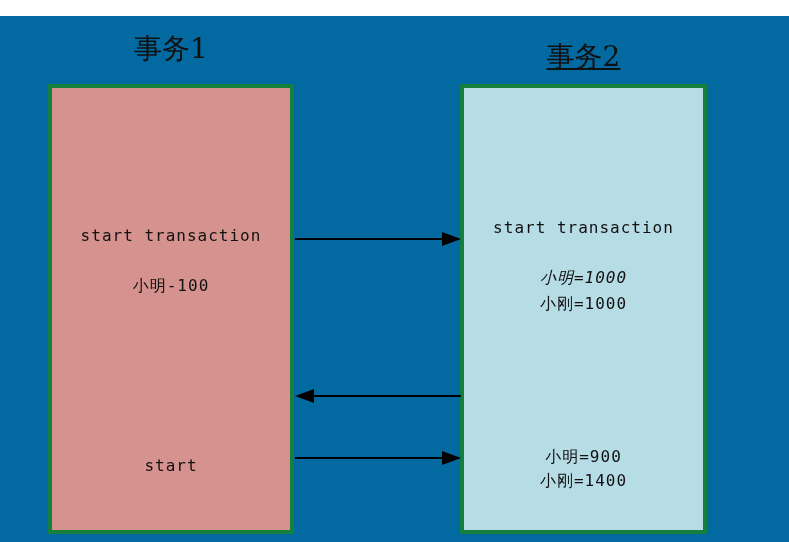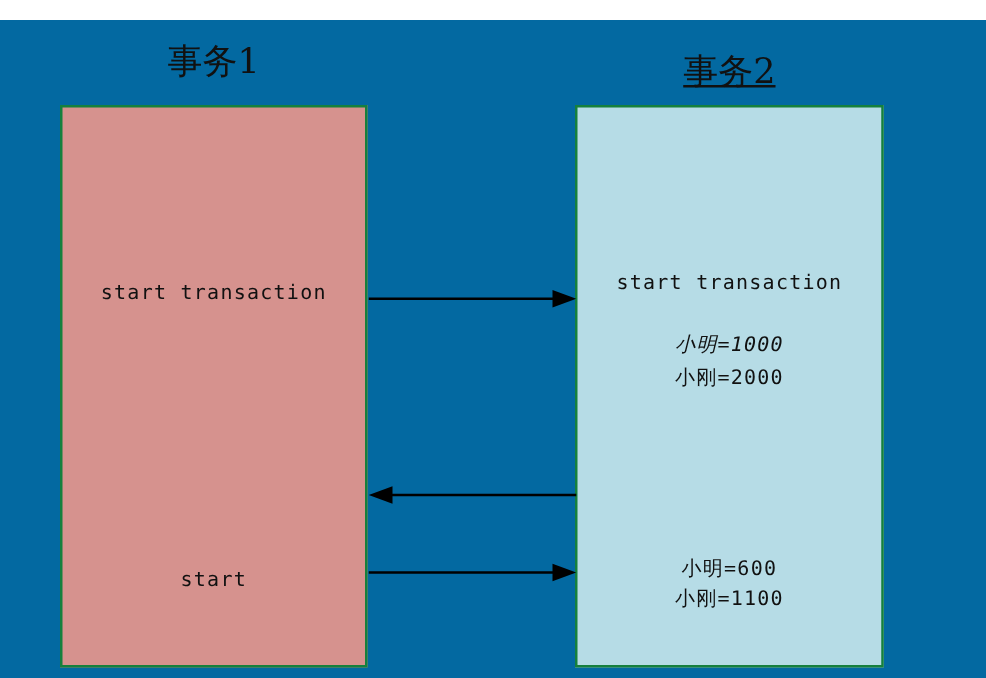--- a/index.html
+++ b/index.html
@@ -22,21 +22,21 @@
     font-family: "DejaVu Serif", "Liberation Serif", serif;
     font-size: 28px;
     color: #111111;
     white-space: nowrap;
   }
   .tx-box {
     position: absolute;
     top: 68px;
     width: 246px;
     height: 450px;
-    border: 2px solid #15803d;
+    border: 4px solid #15803d;
     box-sizing: border-box;
   }
   .tx1 { left: 48px; }
   .tx2 { left: 460px; width: 247px; }
   .tx-line {
     position: absolute;
     left: 0;
     width: 100%;
     text-align: center;
     font-size: 16px;
@@ -94,29 +94,30 @@
 <body>
 
 <div class="page">
 
   <div class="box-title title1">事务1</div>
 
   <div class="box-title title2">事务2</div>
 
   <div class="tx-box tx1" style="background-color: rgb(214, 146, 142);">
     <div class="tx-line t1-start">start transaction</div>
+    <div class="tx-line t1-op1">小明-100</div>
     <div class="tx-line t1-commit">start</div>
   </div>
 
   <div class="tx-box tx2" style="background-color: rgb(182, 220, 230);">
     <div class="tx-line t2-start">start transaction</div>
     <div class="tx-line t2-r1a">小明=1000</div>
-    <div class="tx-line t2-r1b">小刚=2000</div>
-    <div class="tx-line t2-r2a">小明=600</div>
-    <div class="tx-line t2-r2b">小刚=1100</div>
+    <div class="tx-line t2-r1b">小刚=1000</div>
+    <div class="tx-line t2-r2a">小明=900</div>
+    <div class="tx-line t2-r2b">小刚=1400</div>
   </div>
 
   <div class="arrow dir-right a1">
     <div class="shaft"></div>
     <div class="head"></div>
   </div>
 
   <div class="arrow dir-left a2">
     <div class="shaft"></div>
     <div class="head"></div>

